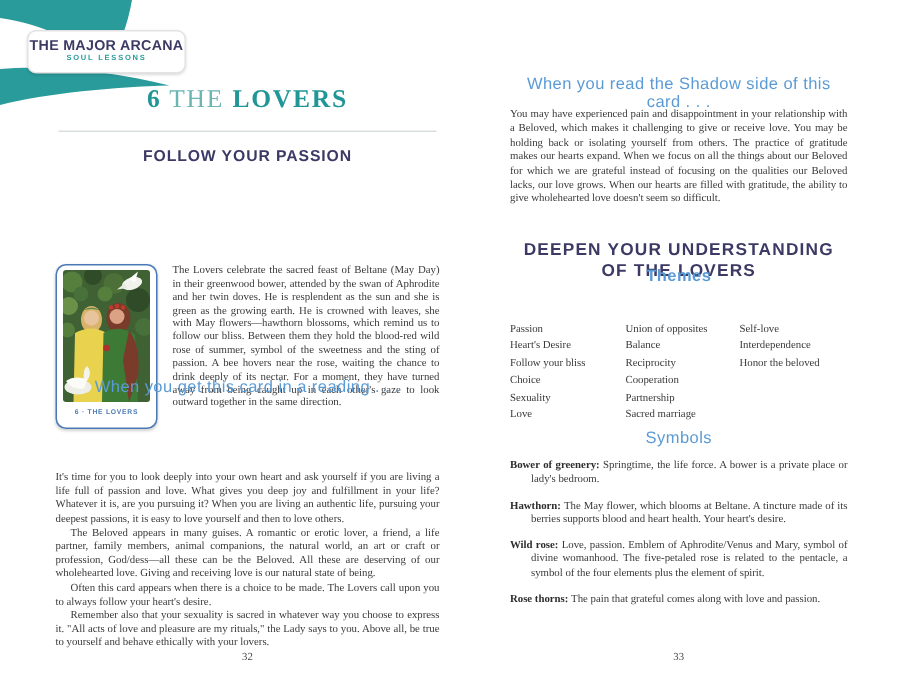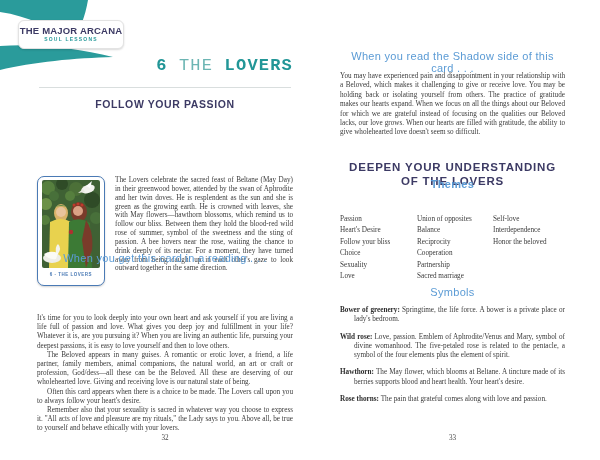--- a/index.html
+++ b/index.html
@@ -16,22 +16,22 @@
     display:flex;flex-direction:column;align-items:center;justify-content:center;
     font-family:"Liberation Sans", sans-serif;
   }
   .badge-title{font-size:9.5px;font-weight:700;color:#3c3a64;letter-spacing:.2px;line-height:10px;}
   .badge-sub{font-size:5px;font-weight:700;color:#2a9b9b;letter-spacing:1.2px;line-height:7px;}
   
   .page-left{position:absolute;left:37px;top:0;width:256px;height:460px;}
   .page-right{position:absolute;left:340px;top:0;width:225px;height:460px;}
   
   .chapter-title{
-    position:absolute;top:56px;left:0;width:100%;text-align:right;
-    font-family:Liberation Mono, monospace;font-size:17px;letter-spacing:1.2px;
+    position:absolute;top:56px;left:0;width:100%;text-align:center;
+    font-family:Liberation Serif, serif;font-size:17px;letter-spacing:1.2px;
   }
   .chapter-num{font-weight:700;color:#229697;}
   .chapter-the{font-weight:400;color:#6cb5b3;}
   .chapter-name{font-weight:700;color:#229697;}
   .title-rule{position:absolute;top:87px;left:2px;right:2px;border-top:1px solid #d9dede;}
   .h-navy{
     font-family:"Liberation Sans", sans-serif;font-weight:700;color:#3c3a64;
     font-size:10.5px;letter-spacing:.6px;text-align:center;
   }
   .h-blue{
@@ -195,24 +195,24 @@
       </div>
     </div>
 
     <div class="h-blue symbols-title">Symbols</div>
 
     <div class="symbols">
       <div class="symbol">
         <b>Bower of greenery: </b><span>Springtime, the life force. A bower is a private place or lady's bedroom.</span>
       </div>
       <div class="symbol">
+        <b>Hawthorn: </b><span>The May flower, which blooms at Beltane. A tincture made of its berries supports blood and heart health. Your heart's desire.</span>
+      </div>
+      <div class="symbol">
         <b>Wild rose: </b><span>Love, passion. Emblem of Aphrodite/Venus and Mary, symbol of divine womanhood. The five-petaled rose is related to the pentacle, a symbol of the four elements plus the element of spirit.</span>
-      </div>
-      <div class="symbol">
-        <b>Hawthorn: </b><span>The May flower, which blooms at Beltane. A tincture made of its berries supports blood and heart health. Your heart's desire.</span>
       </div>
       <div class="symbol">
         <b>Rose thorns: </b><span>The pain that grateful comes along with love and passion.</span>
       </div>
     </div>
 
     <div class="pagenum">33</div>
   </div>
 
 </div>

